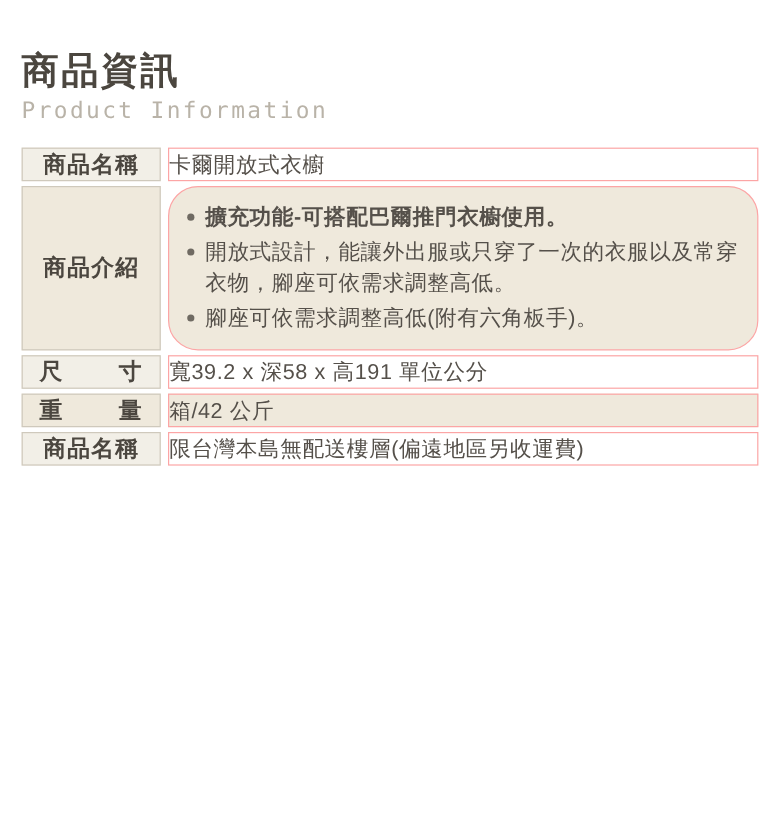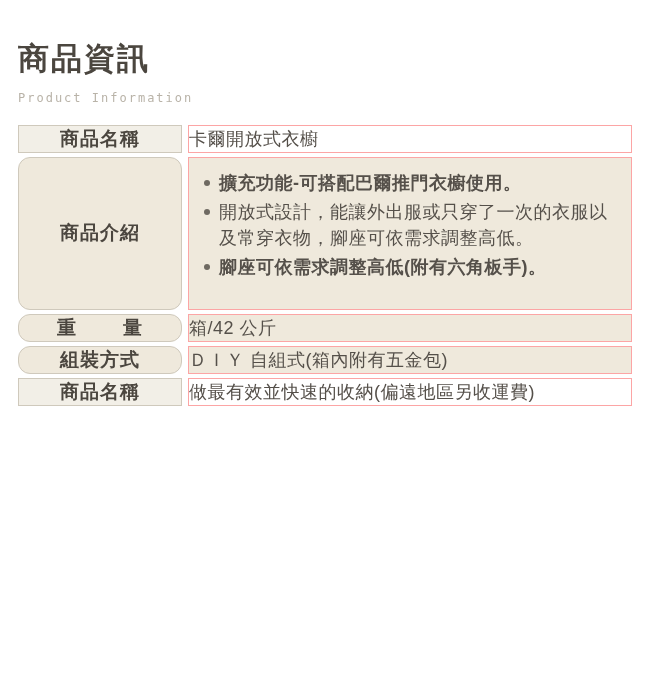--- a/index.html
+++ b/index.html
@@ -25,52 +25,51 @@
     padding-top: 40px;
   }
   .title-zh {
     font-size: 31px;
     font-weight: bold;
     letter-spacing: 2px;
     color: #4b463f;
     line-height: 1.2;
   }
   .title-en {
-    font-size: 12px;
+    font-size: 19px;
     letter-spacing: 2px;
     color: #b9b3a8;
-    margin-top: 14px;
+    margin-top: 4px;
     font-family: "DejaVu Sans Mono", monospace;
   }
   table.spec {
     width: 614px;
     border-collapse: separate;
     border-spacing: 0 4px;
     margin-top: 16px;
     table-layout: fixed;
   }
   table.spec td {
     vertical-align: middle;
     padding: 0;
   }
   .label-cell {
-    width: 164px;
+    width: 116px;
     border: 1px solid #cfc9bc;
     background: #f2efe7;
     text-align: center;
     font-size: 19px;
     font-weight: bold;
     color: #4b463f;
     padding: 9px 4px;
     letter-spacing: 1px;
     box-sizing: border-box;
   }
   .label-cell.beige {
     background: #efe9dc;
-    border-radius: 12px;
   }
   .value-cell {
     border: 1px solid #fca5a5;
     background: #ffffff;
     padding: 9px 14px;
     font-size: 18px;
     color: #55504a;
     box-sizing: border-box;
     letter-spacing: 0.5px;
   }
@@ -94,42 +93,42 @@
     list-style: none;
   }
   ul.feature-list li {
     position: relative;
     font-size: 18px;
     line-height: 1.45;
     margin-bottom: 3px;
     color: #55504a;
   }
   ul.feature-list li:last-child {
-    margin-bottom: 16px;
-    font-weight: bold;
+    margin-bottom: 0;
   }
   ul.feature-list li::before {
     content: "";
     position: absolute;
     left: -15px;
     top: 10px;
     width: 6px;
     height: 6px;
     border-radius: 50%;
     background: #6f6a62;
   }
   li.highlight {
     color: #d8572a;
     font-weight: bold;
   }
   li.highlight::before {
     background: #d8572a;
   }
   .intro-row .value-cell {
     padding: 12px 14px 12px 10px;
+    border-radius: 25px;
   }
 </style>
 </head>
 <body>
 
 <div class="page">
 
   <div class="header">
     <div class="title-zh">商品資訊</div>
     <div class="title-en">Product Information</div>
@@ -149,36 +148,36 @@
         <td class="spacer"></td>
         <td class="value-cell beige">
           <ul class="feature-list">
             <li class="highlight">擴充功能-可搭配巴爾推門衣櫥使用。</li>
             <li>開放式設計，能讓外出服或只穿了一次的衣服以及常穿衣物，腳座可依需求調整高低。</li>
             <li>腳座可依需求調整高低(附有六角板手)。</li>
           </ul>
         </td>
       </tr>
 
+      <tr>
+        <td class="label-cell"><span class="label-spread">尺寸</span></td>
+        <td class="spacer"></td>
+        <td class="value-cell">寬39.2 x 深58 x 高191  單位公分</td>
+      </tr>
 
       <tr>
         <td class="label-cell beige"><span class="label-spread">重量</span></td>
         <td class="spacer"></td>
         <td class="value-cell beige">箱/42 公斤</td>
       </tr>
 
 
-      <tr>
-        <td class="label-cell beige">組裝方式</td>
-        <td class="spacer"></td>
-        <td class="value-cell beige">ＤＩＹ 自組式(箱內附有五金包)</td>
-      </tr>
 
       <tr>
         <td class="label-cell">商品名稱</td>
         <td class="spacer"></td>
-        <td class="value-cell">做最有效並快速的收納(偏遠地區另收運費)</td>
+        <td class="value-cell">限台灣本島無配送樓層(偏遠地區另收運費)</td>
       </tr>
 
     </tbody>
   </table>
 
 </div>
 
 </body></html>

